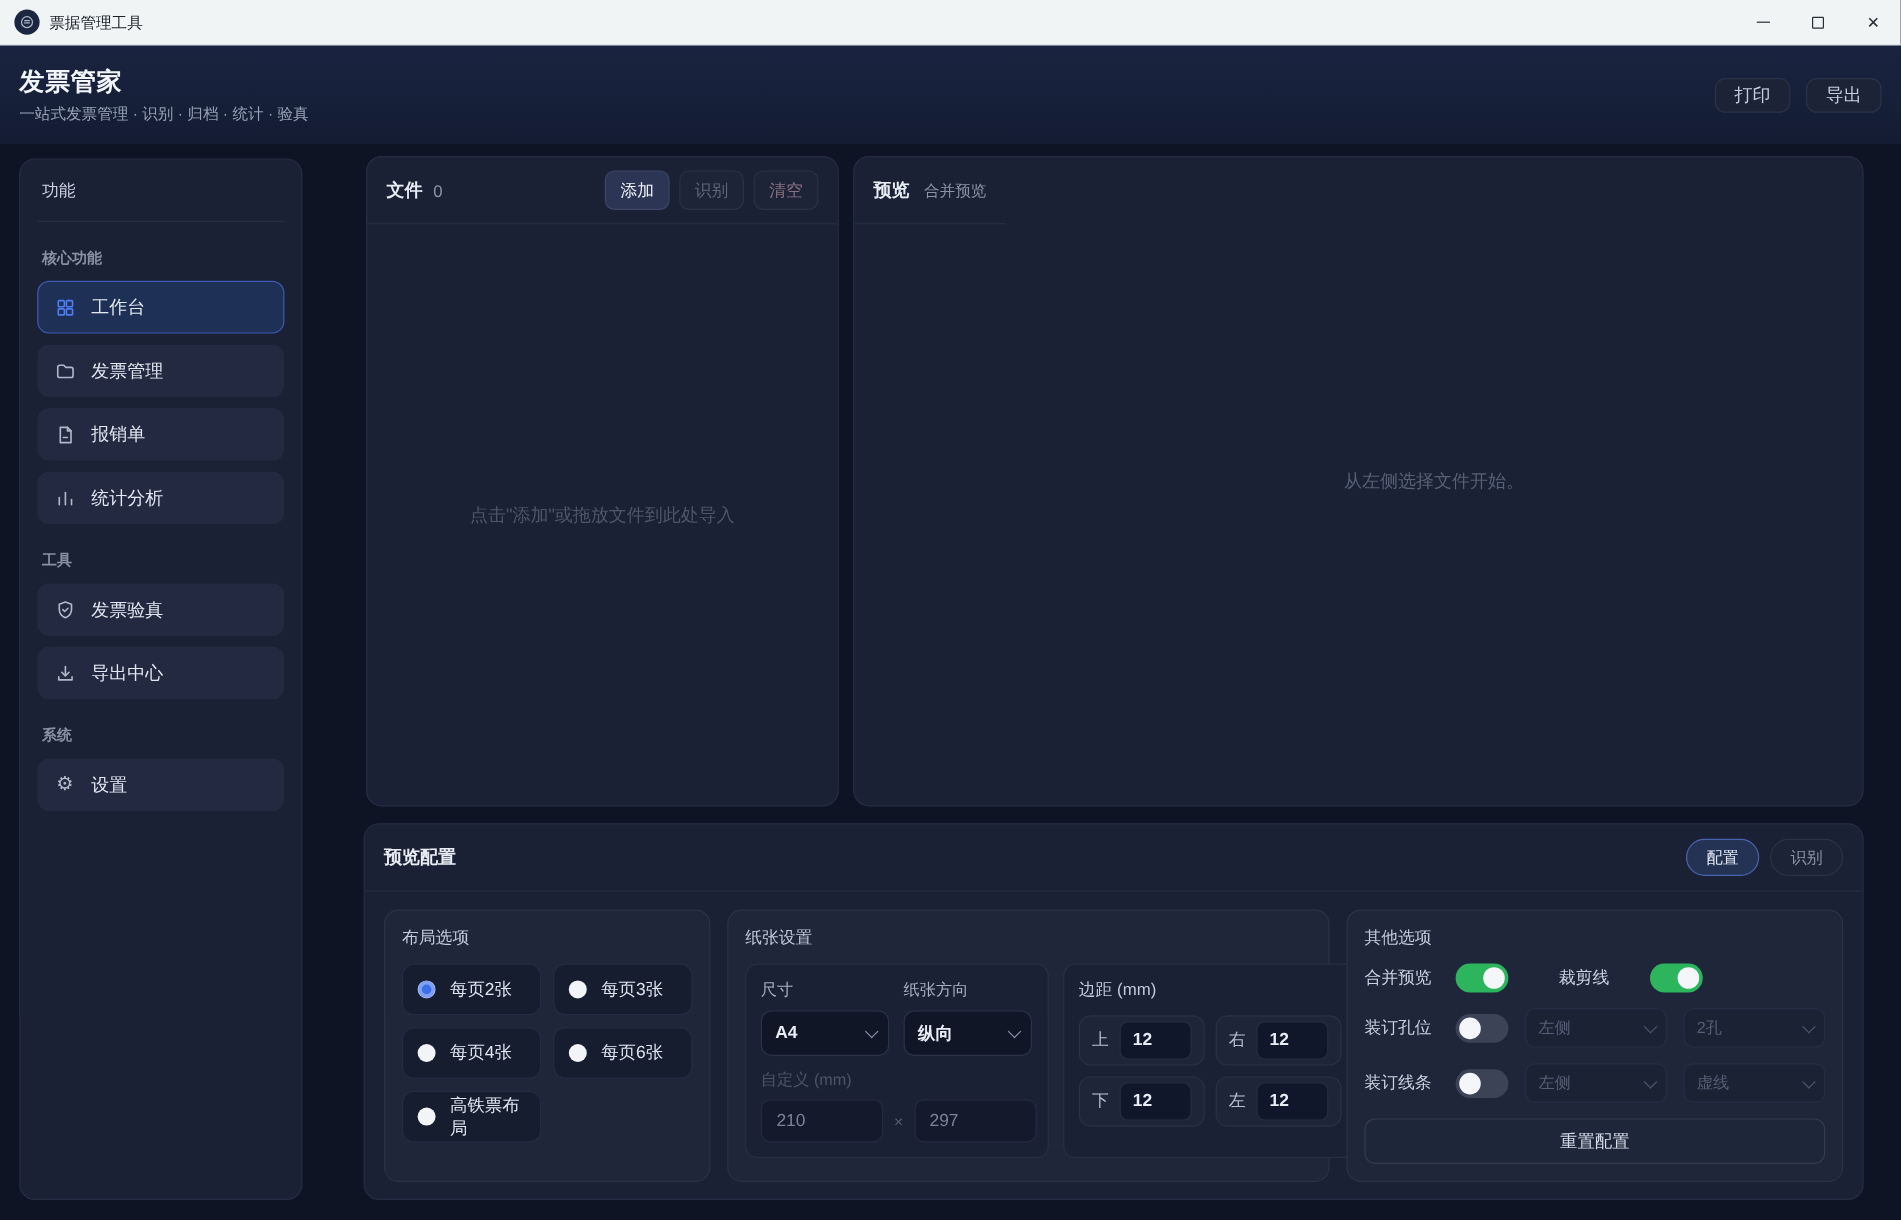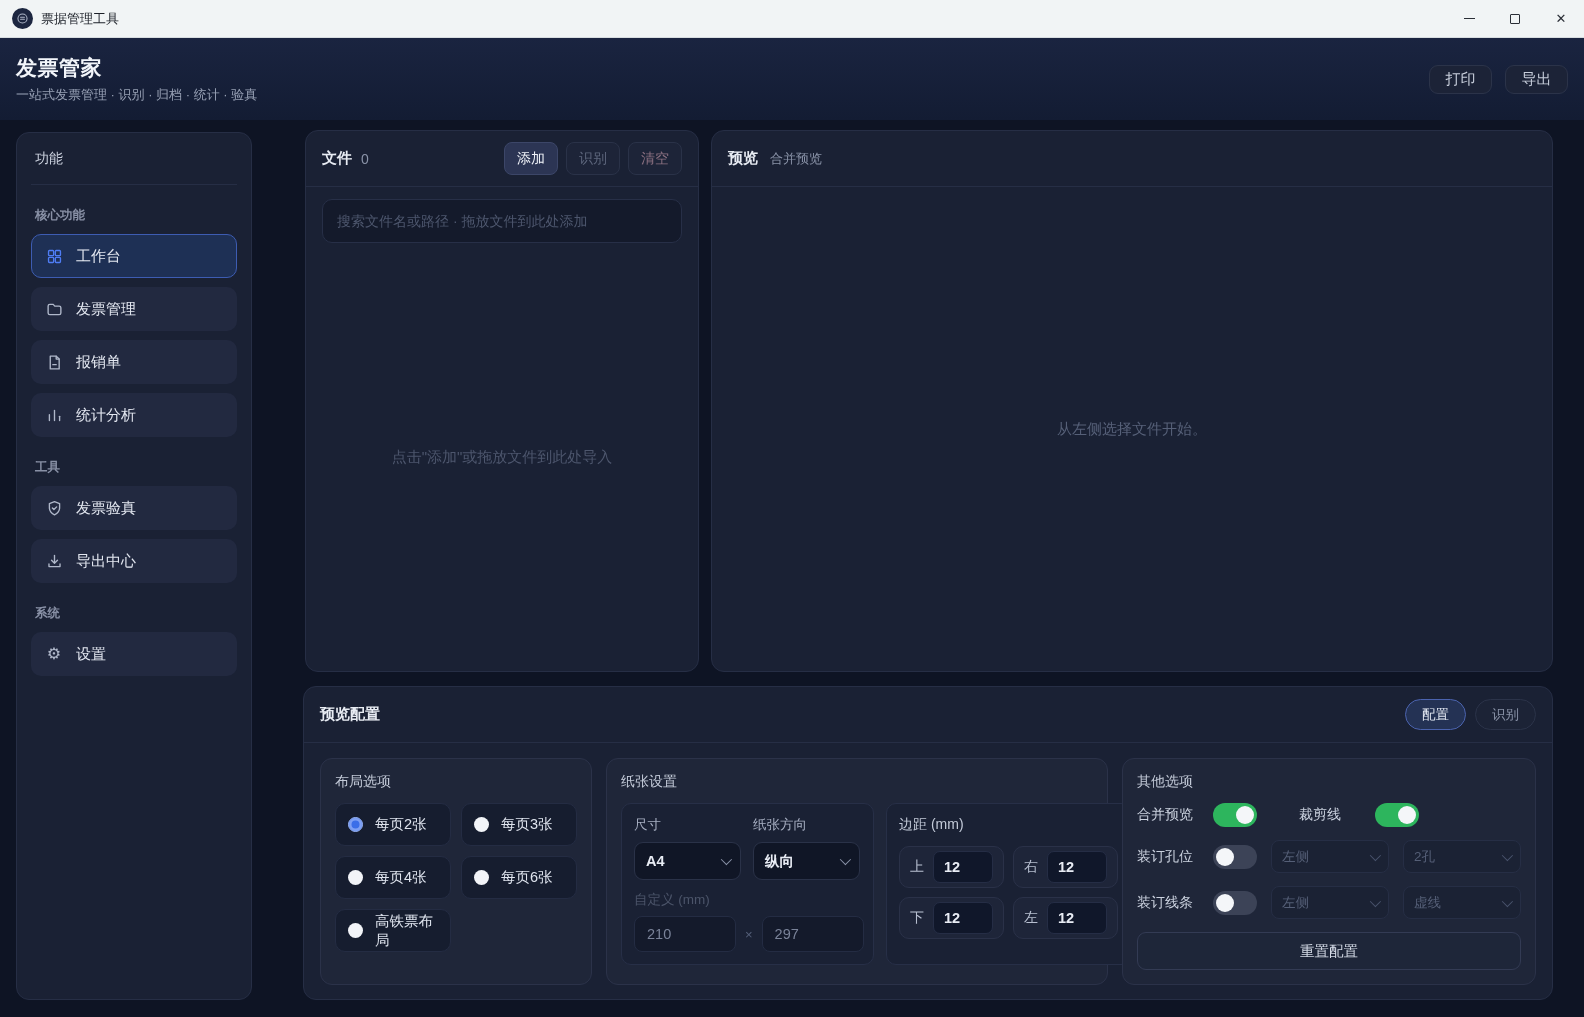--- a/index.html
+++ b/index.html
@@ -63,21 +63,21 @@
   .sm-btn.danger{background:#1d2438;border:1px solid #2a3248;color:#8b7080;}
   .search-wrap{padding:12px 16px 0 16px;}
   .search-input{width:100%;height:44px;border-radius:10px;background:#141a2b;
     border:1px solid #272f47;color:#cfd5e2;font-size:14px;padding:0 14px;outline:none;
     font-family:"Liberation Sans","DejaVu Sans",sans-serif;}
   .search-input::placeholder{color:#4d566d;}
   .files-empty{flex:1;display:flex;align-items:center;justify-content:center;
     color:#4d566d;font-size:15px;}
 
   
-  .preview-panel{left:711px;top:130px;width:842px;height:542px;display:flex;flex-direction:column;}
+  .preview-panel{left:711px;top:130px;width:842px;height:542px;display:flex;flex-direction:row;}
   .preview-mode{font-size:13px;color:#8a93a8;margin-left:12px;}
   .preview-empty{flex:1;display:flex;align-items:center;justify-content:center;
     color:#566078;font-size:15px;}
 
   
   .config-panel{left:303px;top:686px;width:1250px;height:314px;display:flex;flex-direction:column;}
   .config-tabs{margin-left:auto;display:flex;gap:9px;}
   .pill{height:31px;border-radius:16px;padding:0 16px;font-size:13.5px;display:flex;
     align-items:center;justify-content:center;cursor:pointer;}
   .pill.active{background:#243254;border:1px solid #4b63ae;color:#e4e9f3;}
@@ -254,23 +254,20 @@
 <div class="card files-panel">
   <div class="panel-header">
     <span class="panel-title">文件</span>
     <span class="panel-count">0</span>
     <div class="files-actions">
       <button class="sm-btn primary">添加</button>
       <button class="sm-btn disabled">识别</button>
       <button class="sm-btn danger">清空</button>
     </div>
   </div>
-  <div class="search-wrap">
-    <input class="search-input" type="text" placeholder="搜索文件名或路径 · 拖放文件到此处添加" style="">
-  </div>
   <div class="files-empty">
     <span>点击"添加"或拖放文件到此处导入</span>
   </div>
 </div>
 
 <div class="card preview-panel">
   <div class="panel-header">
     <span class="panel-title">预览</span>
     <span class="preview-mode">合并预览</span>
   </div>

